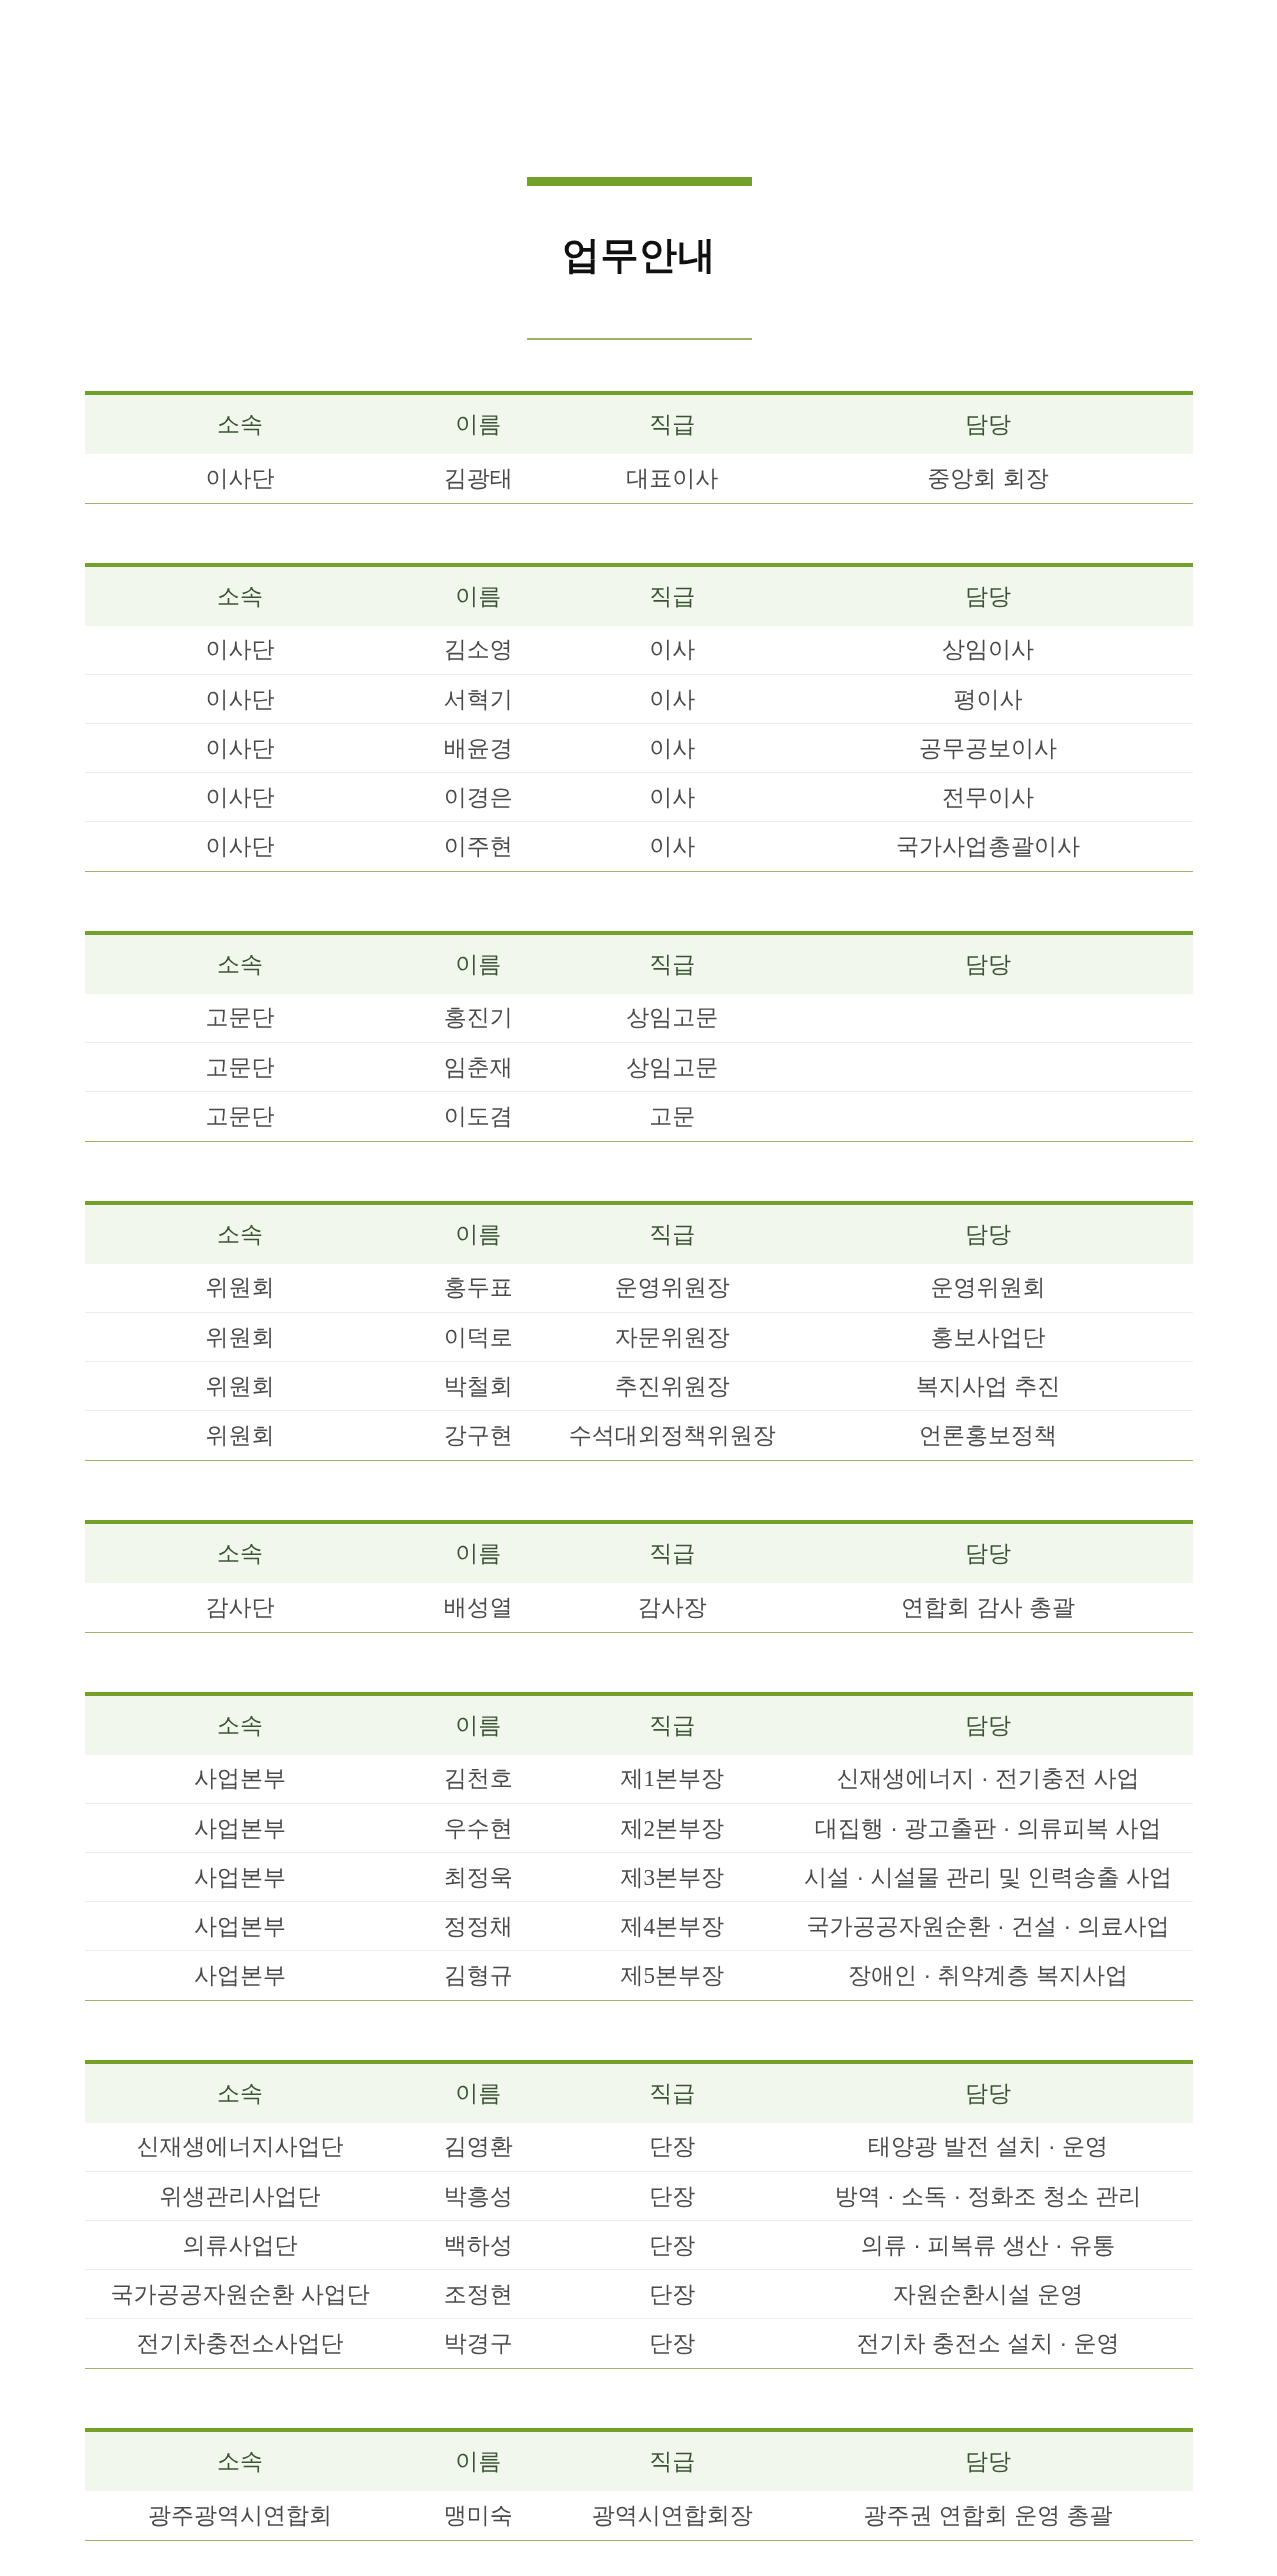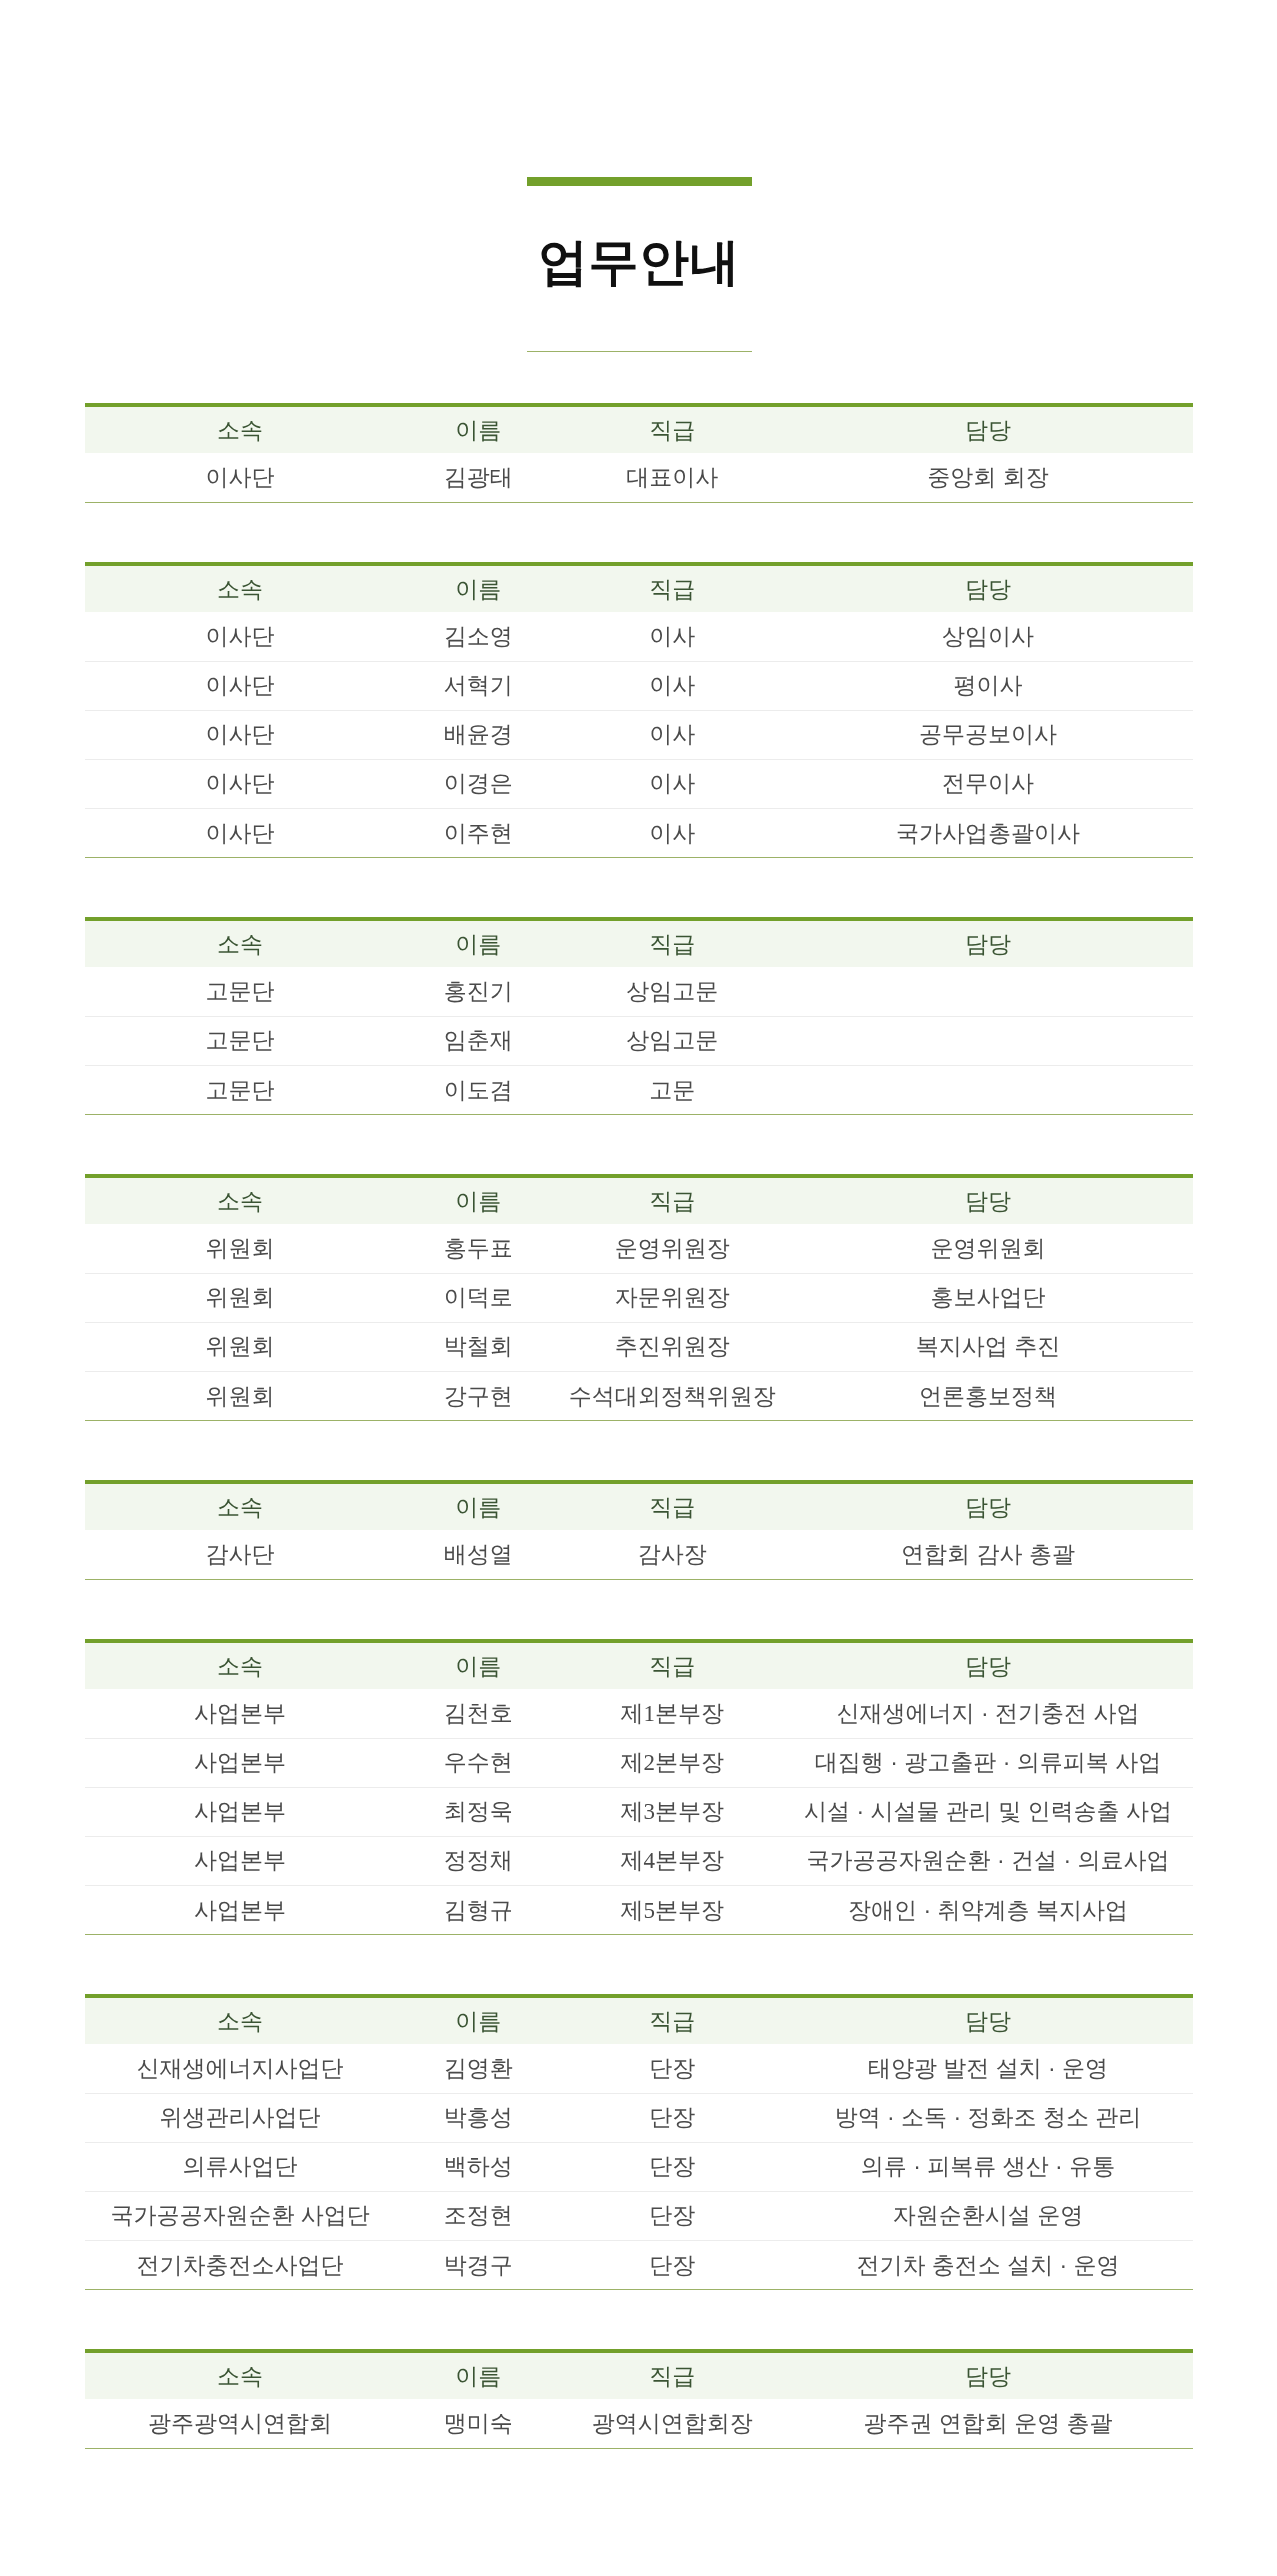--- a/index.html
+++ b/index.html
@@ -28,21 +28,21 @@
     text-align:center;
   }
   .title-bar{
     width:225px;
     height:9.3px;
     margin:0 auto;
     background:var(--accent-green);
   }
   .title{
     margin:50px 0 0 0;
-    font-size:50px;
+    font-size:38px;
     line-height:1.05;
     font-weight:700;
     letter-spacing:0.5px;
     color:var(--title-color);
   }
   .title-underline{
     width:225px;
     height:1.5px;
     margin:62px auto 0;
     background:var(--soft-green);
@@ -57,22 +57,22 @@
     margin-bottom:59px;
     background:#ffffff;
   }
   .board table{
     width:100%;
     border-collapse:collapse;
     table-layout:fixed;
   }
   .board th{
     background:var(--header-bg);
-    height:46px;
-    padding:4px;
+    height:56px;
+    padding:14px;
     font-size:23px;
     font-weight:400;
     color:var(--header-text);
     text-align:center;
   }
   .board td{
     height:49px;
     padding:0;
     font-size:23px;
     font-weight:400;

